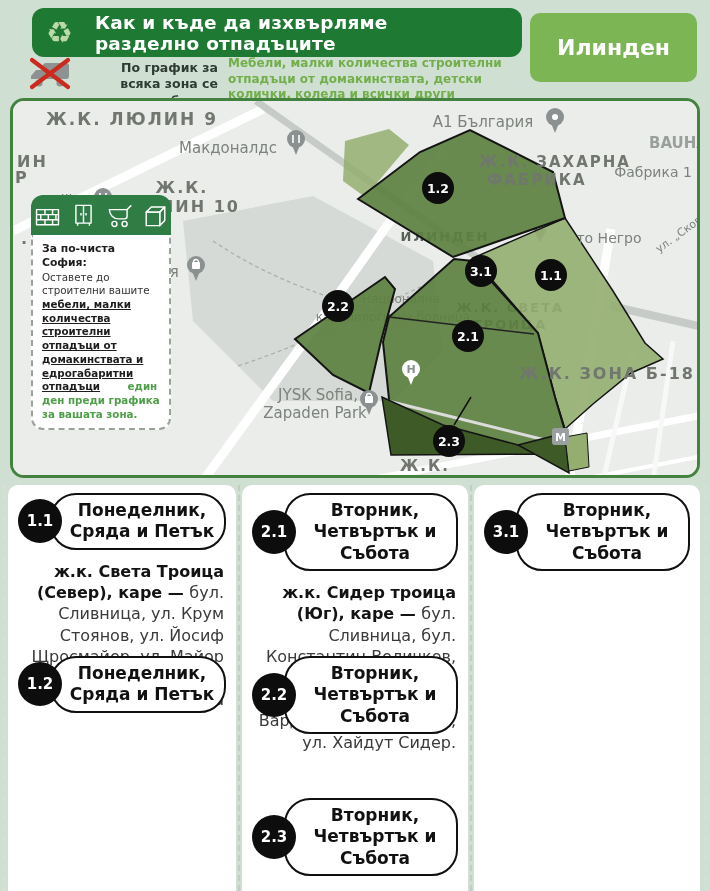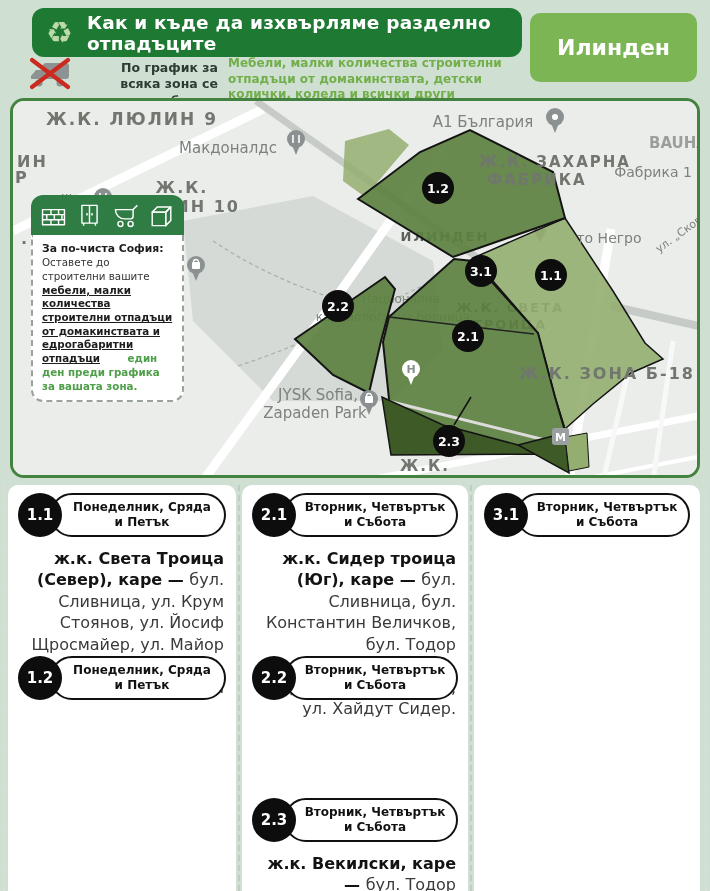--- a/index.html
+++ b/index.html
@@ -3,55 +3,55 @@
 <meta charset="utf-8">
 <style>
   html,body{margin:0;padding:0;}
   body{font-family:"DejaVu Sans","Liberation Sans",sans-serif;}
   #page{position:relative;width:710px;height:891px;background:#cfe0d2;overflow:hidden;}
 
   
   .title-box{position:absolute;left:32px;top:8px;width:490px;height:49px;background:#1e7933;
     border-radius:12px;display:flex;align-items:center;gap:10px;padding:0 14px;box-sizing:border-box;}
   .recycle{font-size:30px;color:#bcd9a8;line-height:1;}
-  .title-box h1{margin:4px;color:#fff;font-size:18.5px;font-weight:bold;letter-spacing:.2px;}
+  .title-box h1{margin:12px;color:#fff;font-size:18.5px;font-weight:bold;letter-spacing:.2px;}
   .district-box{position:absolute;left:530px;top:13px;width:167px;height:69px;background:#7cb554;
     border-radius:10px;display:flex;align-items:center;justify-content:center;}
   .district-box span{color:#fff;font-size:22px;font-weight:bold;}
   .no-truck{position:absolute;left:26px;top:56px;}
   .sched-label{position:absolute;left:80px;top:60px;width:138px;text-align:right;
     font-size:12.5px;font-weight:bold;color:#2e3b32;line-height:1.3;}
   .sched-text{position:absolute;left:228px;top:56px;width:296px;font-size:12px;font-weight:600;
     color:#72ae4a;line-height:1.3;}
 
   
   .map{position:absolute;left:10px;top:98px;width:690px;height:380px;border:3px solid #43823f;
     border-radius:14px;box-sizing:border-box;overflow:hidden;background:#ebedeb;}
   .map svg{display:block;}
-  .callout{position:absolute;left:18px;top:94px;width:153px;z-index:5;}
+  .callout{position:absolute;left:18px;top:94px;width:140px;z-index:5;}
   .callout-head{height:40px;background:#2f7d45;border-radius:12px 12px 0 0;
     display:flex;align-items:center;justify-content:center;gap:9px;}
   .callout-body{background:#fff;border:2px dashed #9aa39a;border-top:none;border-radius:0 0 12px 12px;
     padding:7px 9px;font-size:10.3px;line-height:1.33;color:#333;box-sizing:border-box;}
   .callout-body .ct{font-weight:bold;color:#1d1d1d;font-size:10.8px;}
   .callout-body .cu{font-weight:bold;text-decoration:underline;color:#1d1d1d;margin-top:24px;}
   .callout-body .cg{font-weight:bold;color:#4f9e49;margin-left:24px;}
 
   
   .vsep{position:absolute;top:485px;bottom:0;width:0;border-left:2px dashed #c4cbc4;}
   .col{position:absolute;top:485px;bottom:0;background:#fff;border-radius:10px 10px 0 0;
     padding:8px 10px;box-sizing:border-box;}
   .slot{height:163px;overflow:visible;}
   .slot2{height:142px;overflow:visible;}
   .card-head{display:flex;align-items:center;}
   .badge{width:44px;height:44px;border-radius:50%;background:#0d0d0d;color:#fff;font-weight:bold;
     font-size:15px;display:flex;align-items:center;justify-content:center;flex-shrink:0;
     position:relative;z-index:2;}
   .pill{flex:1;margin-left:-12px;background:#fff;border:2.5px solid #101010;border-radius:26px;
-    padding:5px 8px 5px 16px;text-align:center;font-weight:bold;font-size:12px;line-height:1.25;
+    padding:5px 8px 5px 16px;text-align:center;font-weight:bold;font-size:17px;line-height:1.25;
     position:relative;z-index:1;color:#111;}
   .card-body{text-align:right;font-size:16px;line-height:1.34;margin:11px 2px 0;color:#3a3a3a;}
   .card-body b{color:#131313;}
 
   
   .ml{fill:#71766f;font-weight:600;letter-spacing:2px;}
   .mp{fill:#7d827d;}
   .ghost{fill:#5a5f5a;}
 </style>
 </head>

